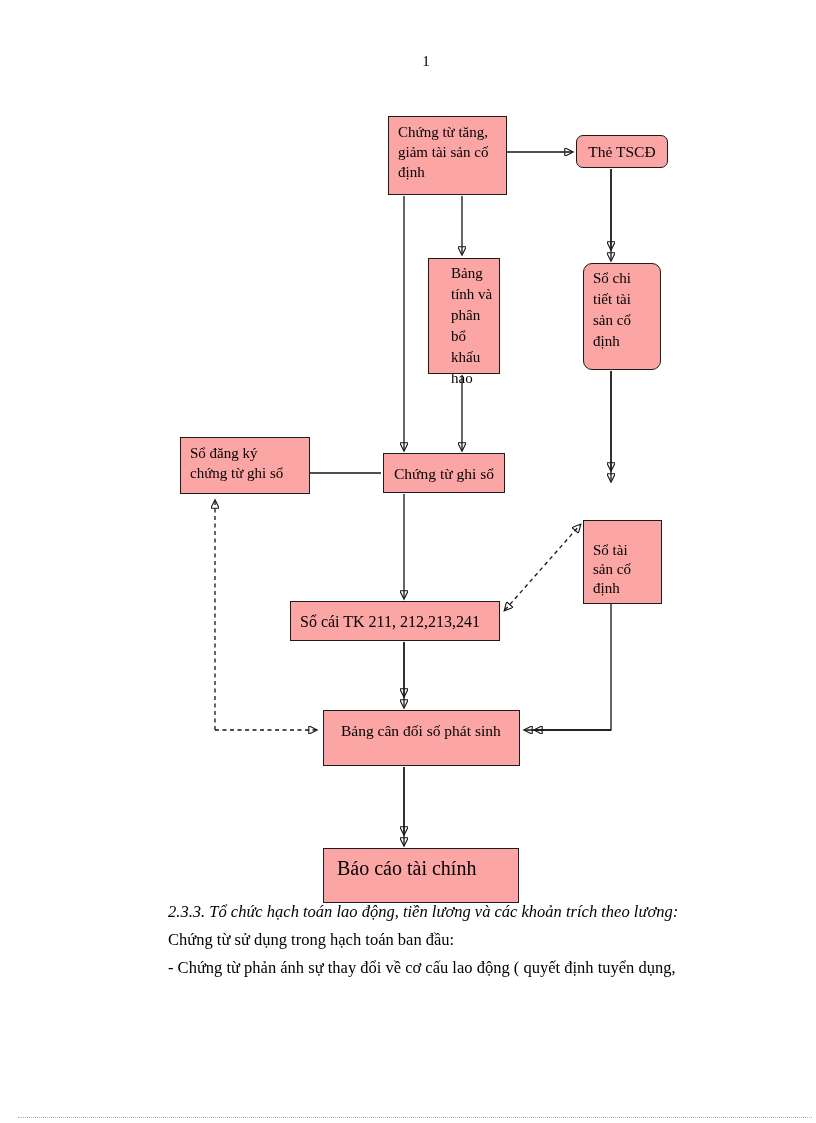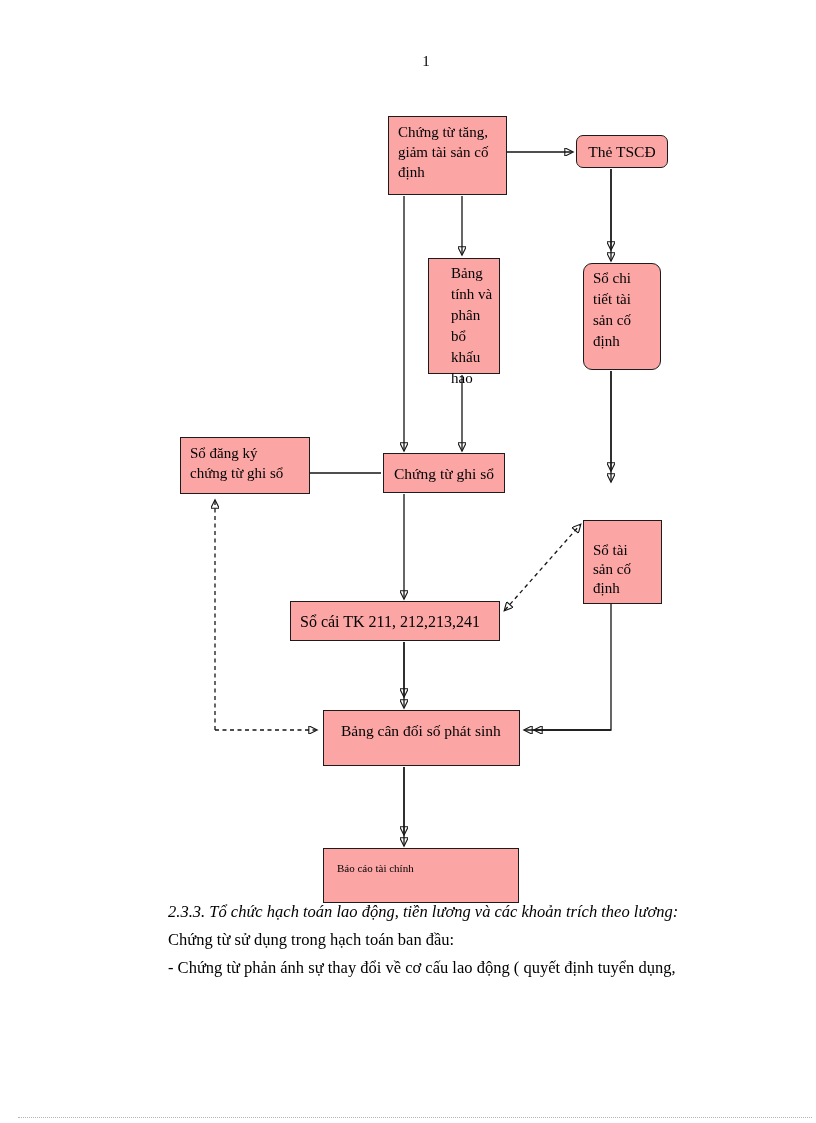--- a/index.html
+++ b/index.html
@@ -53,21 +53,21 @@
   }
   .b1 { left: 388px; top: 116px; width: 119px; height: 79px; padding: 5px 2px 0 9px; line-height: 20px; }
   .b2 { left: 576px; top: 135px; width: 92px;  height: 33px; font-size: 15.5px; border-radius: 7px; }
   .b3 { left: 428px; top: 258px; width: 72px;  height: 116px; padding: 4px 2px 0 22px; line-height: 21px; }
   .b4 { left: 583px; top: 263px; width: 78px;  height: 107px; padding: 4px 2px 0 9px; line-height: 21px; border-radius: 9px; }
   .b5 { left: 152px; top: 437px; width: 130px; height: 57px; padding: 5px 2px 0 9px; line-height: 20px; margin-left: 28px; }
   .b6 { left: 383px; top: 453px; width: 122px; height: 40px; font-size: 15.5px; }
   .b7 { left: 583px; top: 484px; width: 79px;  height: 84px; padding: 20px 2px 0 9px; line-height: 19px; margin-top: 36px; }
   .b8 { left: 290px; top: 601px; width: 210px; height: 40px; padding-left: 9px; font-size: 16px; }
   .b9 { left: 323px; top: 710px; width: 197px; height: 56px; padding: 9px 2px 0 17px; font-size: 15.5px; }
-  .b10{ left: 323px; top: 848px; width: 196px; height: 55px; padding: 9px 2px 8px 13px; font-size: 11px; }
+  .b10{ left: 323px; top: 848px; width: 196px; height: 55px; padding: 9px 2px 8px 13px; font-size: 20px; }
   .para {
     position: absolute;
     left: 168px;
     font-size: 16.5px;
     line-height: 22px;
     white-space: nowrap;
   }
   .para.italic { font-style: italic; }
   .p1 { top: 901px; }
   .p2 { top: 929px; }

